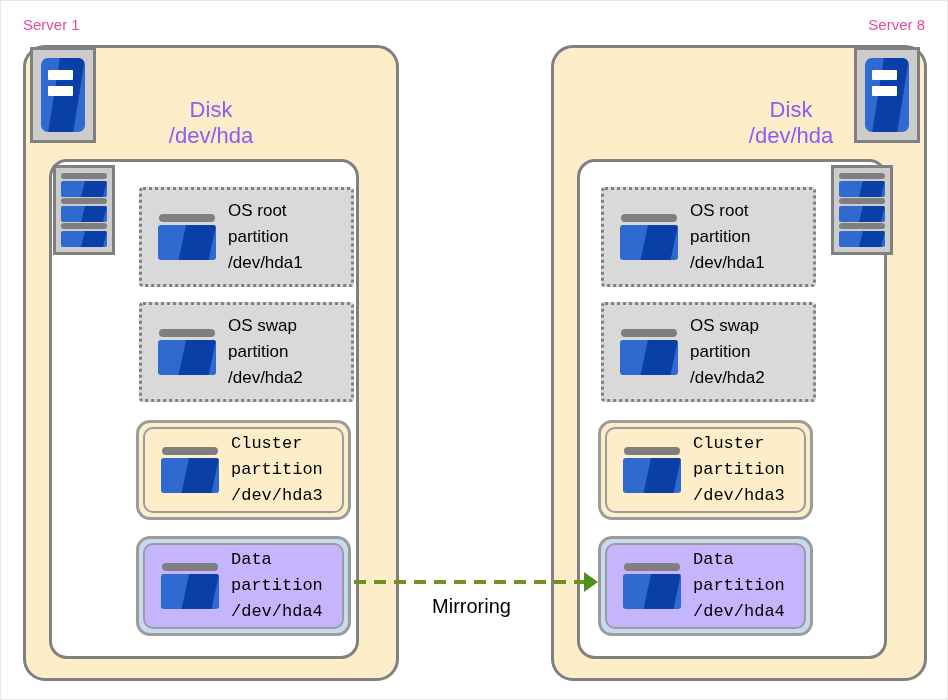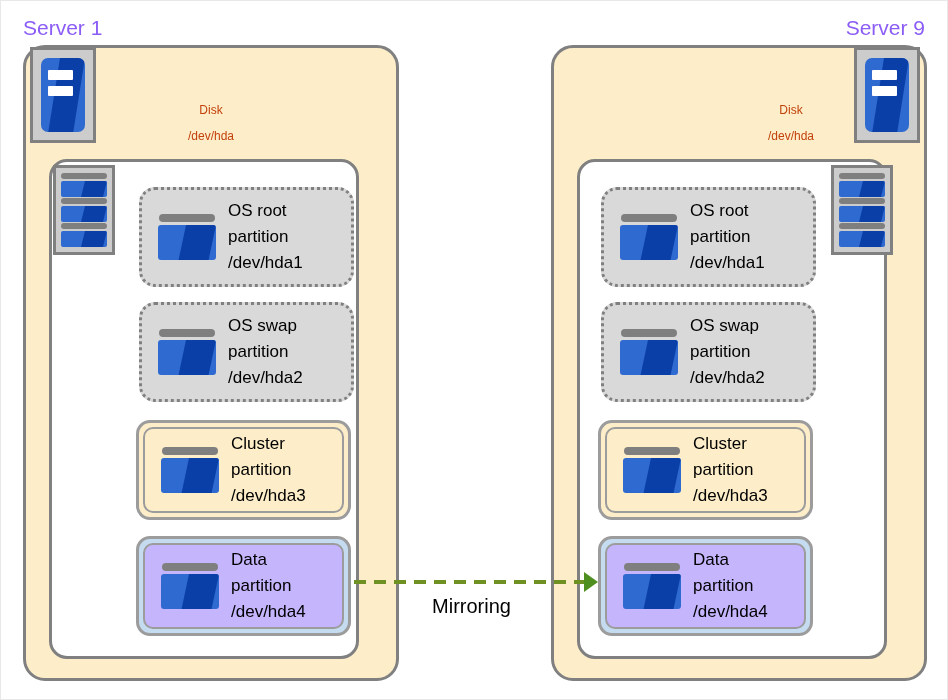--- a/index.html
+++ b/index.html
@@ -17,22 +17,22 @@
     height: 700px;
     background: #ffffff;
     border: 1px solid #e8e8e8;
     box-sizing: border-box;
     overflow: hidden;
   }
 
   
   .server-caption {
     position: absolute;
-    font-size: 21px;
-    color: #8b5cf6;
+    font-size: 15px;
+    color: #ec4899;
     white-space: nowrap;
     line-height: 1;
   }
   #caption-server-1 { left: 22px;  top: 16px; }
   #caption-server-2 { right: 22px; top: 16px; }
 
   
   .server-box {
     position: absolute;
     top: 44px;
@@ -59,23 +59,23 @@
   }
   #disk-box-1 { left: 48px; }
   #disk-box-2 { left: 576px; }
 
   
   .disk-caption {
     position: absolute;
     top: 96px;
     width: 200px;
     text-align: center;
-    font-size: 12px;
+    font-size: 22px;
     line-height: 26px;
-    color: #c2410c;
+    color: #8b5cf6;
   }
   #disk-caption-1 { left: 110px; }
   #disk-caption-2 { left: 690px; }
   .disk-caption div { white-space: nowrap; }
 
   
   .server-icon {
     position: absolute;
     top: 46px;
     width: 66px;
@@ -167,35 +167,36 @@
     position: absolute;
     width: 215px;
     height: 100px;
     box-sizing: border-box;
     display: flex;
     align-items: center;
   }
   .partition.dotted {
     background: #d9d9d9;
     border: 3px dotted #808080;
-    border-radius: 16px;
+    border-radius: 4px;
   }
   .partition.framed {
     border-radius: 14px;
     border: 3px solid #9c9c9c;
     padding: 3px;
   }
   .partition.framed .inner {
     position: absolute;
     left: 4px; top: 4px; right: 4px; bottom: 4px;
     border: 2px solid #9c9c9c;
     border-radius: 10px;
     box-sizing: border-box;
     display: flex;
     align-items: center;
+    font-family: Liberation Mono, monospace;
   }
   .partition.framed.cluster { background: #fdeec9; }
   .partition.framed.cluster .inner { background: #fdeec9; }
   .partition.framed.data { background: #c5dbf0; }
   .partition.framed.data .inner { background: #c4b5fd; }
 
   
   .part-disk {
     position: relative;
     flex: 0 0 auto;
@@ -365,21 +366,21 @@
           </div>
       </div>
       <div class="part-label">
         <div>Data</div>
         <div>partition</div>
         <div>/dev/hda4</div>
       </div>
     </div>
   </div>
 
-  <div class="server-caption" id="caption-server-2">Server 9</div>
+  <div class="server-caption" id="caption-server-2">Server 8</div>
 
   <div class="server-box" id="server-box-2"></div>
 
   <div class="disk-box" id="disk-box-2"></div>
 
   <div class="disk-caption" id="disk-caption-2">
     <div>Disk</div>
     <div>/dev/hda</div>
   </div>
 

